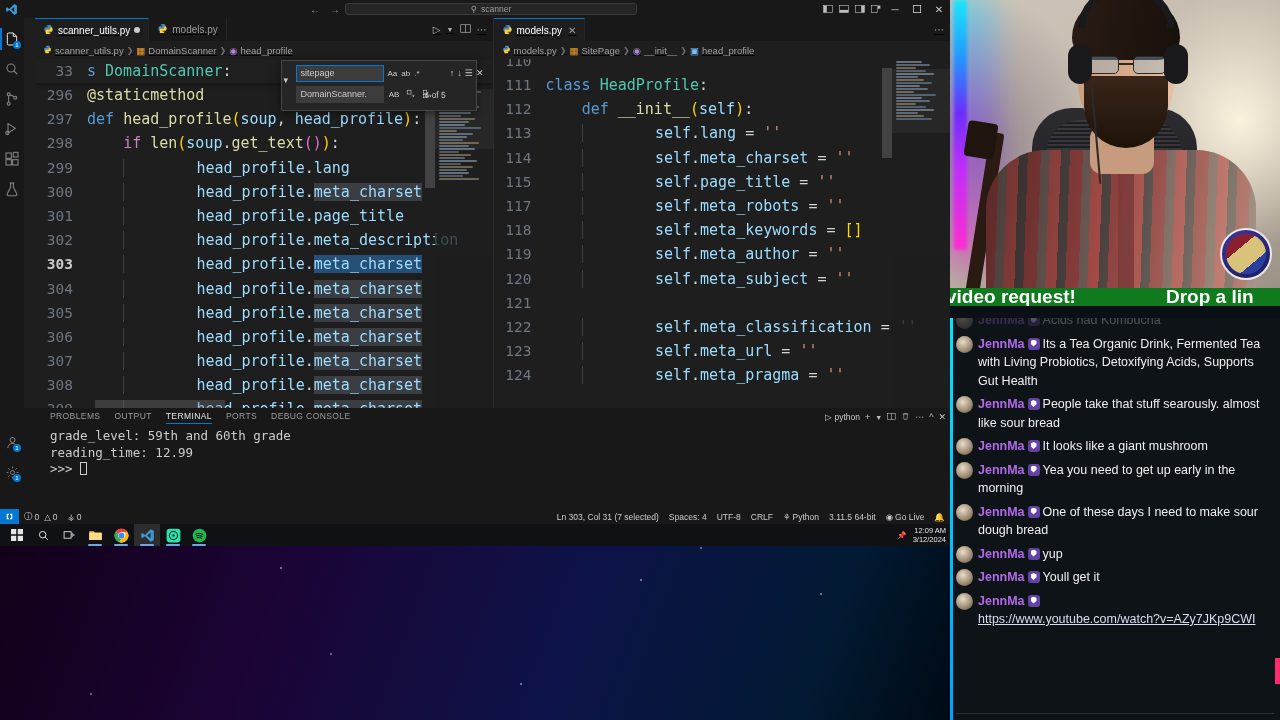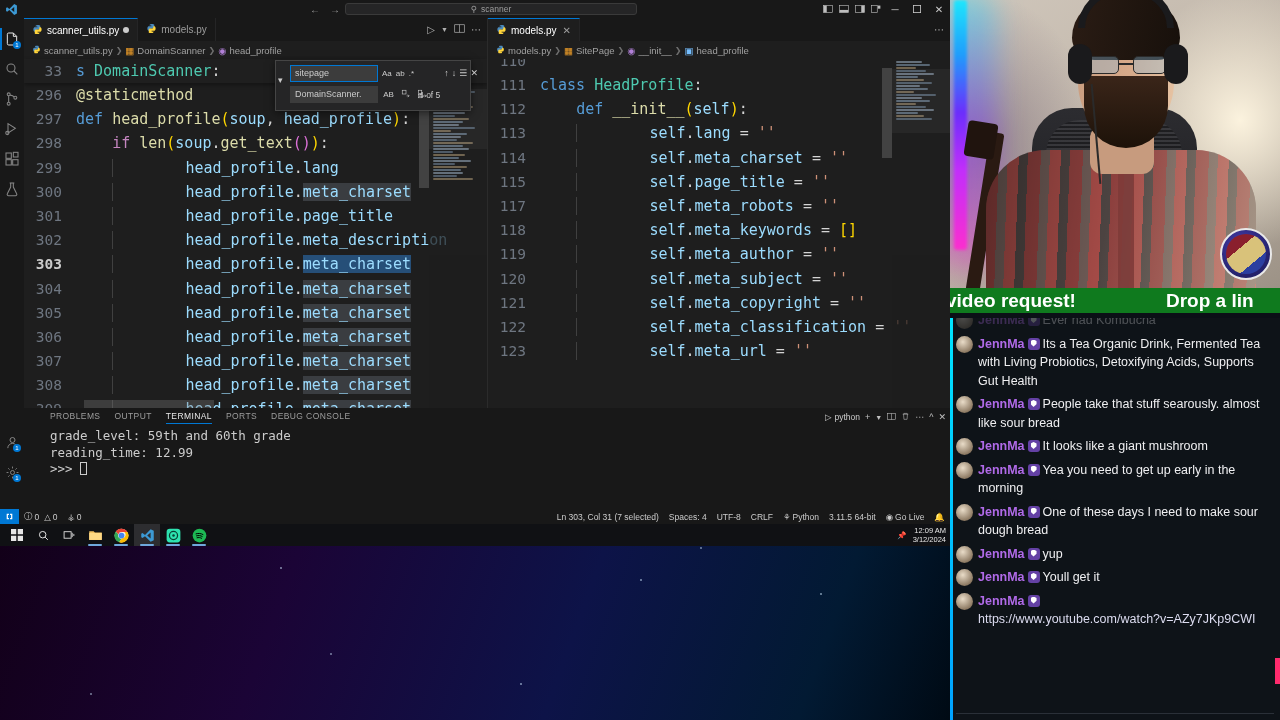--- a/index.html
+++ b/index.html
@@ -41,21 +41,21 @@
   .activitybar { position:absolute; left:0; top:18px; width:24px; height:491px; background:#181818;
                  display:flex; flex-direction:column; align-items:center; padding-top:6px; }
   .act { width:24px; height:30px; display:flex; align-items:center; justify-content:center; position:relative; color:#858585; }
   .act.active { color:#e7e7e7; }
   .act.active::before { content:""; position:absolute; left:0; top:4px; bottom:4px; width:2px; background:#0078d4; }
   .badge { position:absolute; right:3px; bottom:5px; background:#0078d4; color:#fff; font-size:6px; line-height:8px;
            min-width:8px; height:8px; border-radius:4px; text-align:center; padding:0 1px; }
   .act-bottom { position:absolute; left:0; bottom:22px; width:24px; display:flex; flex-direction:column; align-items:center; }
 
   
-  .editors { position:absolute; left:24px; top:18px; right:0; height:390px; display:flex; }
+  .editors { position:absolute; left:35px; top:18px; right:0; height:390px; display:flex;text-decoration:underline; }
   .egroup { position:relative; height:390px; background:#1e1e1e; overflow:hidden; }
   .egroup.left { width:464px; border-right:1px solid #2b2b2b; }
   .egroup.right { width:462px; }
 
   .tabsrow { height:23px; background:#181818; display:flex; align-items:stretch; position:relative; }
   .tab { display:flex; align-items:center; gap:4px; padding:0 8px; font-size:10px; color:#9d9d9d; background:#181818;
          border-right:1px solid #252526; white-space:nowrap; }
   .tab.active { background:#1e1e1e; color:#ffffff; border-top:1px solid #0078d4; }
   .tab .dot { width:6px; height:6px; border-radius:50%; background:#cccccc; }
   .tab .x { font-size:10px; color:#9d9d9d; margin-left:2px; }
@@ -182,35 +182,35 @@
   .bridge { position:absolute; left:33px; top:7px; width:14px; height:1.5px; background:#2a2a2a; }
   .hp-band { position:absolute; left:128px; top:-12px; width:96px; height:40px; border:7px solid #1a1a1c; border-radius:48px 48px 0 0; border-bottom:none; }
   .hp-cup { position:absolute; top:44px; width:24px; height:40px; border-radius:12px; background:#1a1a1c; }
   .hp-cup.l { left:118px; } .hp-cup.r { left:214px; }
   .hp-cable { position:absolute; left:145px; top:84px; width:2px; height:100px; background:#2a2a2a; transform:rotate(-5deg); }
   .camlogo { position:absolute; right:8px; bottom:8px; width:52px; height:52px; border-radius:50%;
       border:2px solid #e9e9e9; background:radial-gradient(circle at 40% 35%,#4a3fb3,#23216b 70%); overflow:hidden; }
   .camlogo .inner { position:absolute; inset:4px; border-radius:50%;
       background:linear-gradient(140deg,#8a1f2d 0 35%, #d9c27a 35% 70%, #2b3fa0 70% 100%); }
 
-  .ticker { position:relative; height:25px; background:#0f7a1e; display:flex; align-items:center; overflow:hidden; }
+  .ticker { position:relative; height:18px; background:#0f7a1e; display:flex; align-items:center; overflow:hidden; }
   .ticker .t1 { position:absolute; left:-4px; color:#ffffff; font-size:19px; font-weight:bold; white-space:nowrap; }
   .ticker .t2 { position:absolute; left:216px; color:#ffffff; font-size:19px; font-weight:bold; white-space:nowrap; }
 
   .chat { position:absolute; left:0; top:318px; width:330px; height:402px; background:#0e1318; padding:2px 6px 0 6px; overflow:hidden; }
   .msg { display:flex; align-items:flex-start; gap:5px; margin-bottom:5px; flex-wrap:wrap; }
   .msg .av { width:17px; height:17px; border-radius:50%; flex:0 0 17px; margin-top:1px;
              background:radial-gradient(circle at 40% 35%,#e9dcc8,#8d7a63 70%,#4a3d2f 100%); }
   .msg .line { flex:1 1 0; min-width:0; font-size:12.5px; line-height:18.5px; color:#efeff1; }
   .uname { color:#b06ae8; font-weight:bold; }
   .modbadge { display:inline-block; width:12px; height:12px; border-radius:3px; background:#6441a5; position:relative; vertical-align:-2px; margin:0 3px; }
   .modbadge::after { content:""; position:absolute; left:3px; top:2px; width:6px; height:7px; background:#fff;
                      clip-path:polygon(50% 0,100% 22%,100% 62%,50% 100%,0 62%,0 22%); }
   .msgtext { color:#efeff1; }
-  .msglink { color:#dcdcf0; word-break:break-all; }
+  .msglink { color:#dcdcf0; text-decoration:underline; word-break:break-all; }
   .chat-accent { position:absolute; left:0; top:318px; width:3px; height:402px;
                  background:linear-gradient(180deg,#00e5ff,#00a2ff); }
   .chat-pink { position:absolute; right:0; bottom:36px; width:5px; height:26px; background:#ff2b6d; }
   .chat-divider { position:absolute; left:6px; right:6px; bottom:6px; height:1px; background:#2a3038; }
 </style>
 </head>
 <body>
 
 <div id="root">
 
@@ -549,23 +549,24 @@
           </div>
           <div class="cline"><span class="ln">111</span><span class="ctext"><span class="t-kw">class </span><span class="t-cls">HeadProfile</span><span class="t-pl">:</span></span></div>
           <div class="cline"><span class="ln">112</span><span class="ctext">    <span class="t-def">def </span><span class="t-fn">__init__</span><span class="t-paren1">(</span><span class="t-var">self</span><span class="t-paren1">)</span><span class="t-pl">:</span></span></div>
           <div class="cline"><span class="ln">113</span><span class="ctext">    <span class="ind-guide">        <span class="t-self">self</span><span class="t-pl">.</span><span class="t-prop">lang</span><span class="t-pl"> = </span><span class="t-str">''</span></span></span></div>
           <div class="cline"><span class="ln">114</span><span class="ctext">    <span class="ind-guide">        <span class="t-self">self</span><span class="t-pl">.</span><span class="t-prop">meta_charset</span><span class="t-pl"> = </span><span class="t-str">''</span></span></span></div>
           <div class="cline"><span class="ln">115</span><span class="ctext">    <span class="ind-guide">        <span class="t-self">self</span><span class="t-pl">.</span><span class="t-prop">page_title</span><span class="t-pl"> = </span><span class="t-str">''</span></span></span></div>
           <div class="cline"><span class="ln">117</span><span class="ctext">    <span class="ind-guide">        <span class="t-self">self</span><span class="t-pl">.</span><span class="t-prop">meta_robots</span><span class="t-pl"> = </span><span class="t-str">''</span></span></span></div>
           <div class="cline"><span class="ln">118</span><span class="ctext">    <span class="ind-guide">        <span class="t-self">self</span><span class="t-pl">.</span><span class="t-prop">meta_keywords</span><span class="t-pl"> = </span><span class="t-br">[]</span></span></span></div>
           <div class="cline"><span class="ln">119</span><span class="ctext">    <span class="ind-guide">        <span class="t-self">self</span><span class="t-pl">.</span><span class="t-prop">meta_author</span><span class="t-pl"> = </span><span class="t-str">''</span></span></span></div>
           <div class="cline"><span class="ln">120</span><span class="ctext">    <span class="ind-guide">        <span class="t-self">self</span><span class="t-pl">.</span><span class="t-prop">meta_subject</span><span class="t-pl"> = </span><span class="t-str">''</span></span></span></div>
-          <div class="cline"><span class="ln">121</span><span class="ctext">    <span class="ind-guide">        <span class="t-self">self</span><span class="t-pl">.</span><span class="t-prop">meta_copyright</span><span class="t-pl"> = </span><span class="t-str">''</span></span></span></div>
+          <div class="cline"><span class="ln">121</span></div>
           <div class="cline"><span class="ln">122</span><span class="ctext">    <span class="ind-guide">        <span class="t-self">self</span><span class="t-pl">.</span><span class="t-prop">meta_classification</span><span class="t-pl"> = </span><span class="t-str">''</span></span></span></div>
           <div class="cline"><span class="ln">123</span><span class="ctext">    <span class="ind-guide">        <span class="t-self">self</span><span class="t-pl">.</span><span class="t-prop">meta_url</span><span class="t-pl"> = </span><span class="t-str">''</span></span></span></div>
+          <div class="cline"><span class="ln">124</span><span class="ctext">    <span class="ind-guide">        <span class="t-self">self</span><span class="t-pl">.</span><span class="t-prop">meta_pragma</span><span class="t-pl"> = </span><span class="t-str">''</span></span></span></div>
         </div>
 
         <div class="minimap">
           <div class="mm-slider" style="top:10px;height:64px"></div>
           <div class="mm-line" style="width:26px;background:#7c8a99;margin-top:2px"></div>
           <div class="mm-line" style="width:34px;background:#6a7d8f"></div>
           <div class="mm-line" style="width:20px;background:#8a7a60"></div>
           <div class="mm-line" style="width:30px;background:#5e6f80"></div>
           <div class="mm-line" style="width:38px;background:#7c8a99"></div>
           <div class="mm-line" style="width:22px;background:#6a7d8f"></div>
@@ -757,21 +758,21 @@
 
     <div class="ticker">
       <span class="t1">video request!</span>
       <span class="t2">Drop a lin</span>
     </div>
 
     <div class="chat">
       <div class="msg" style="opacity:.28;margin-top:-9px">
         <span class="av"></span>
         <span class="line">
-          <span class="uname">JennMa</span><span class="modbadge"></span><span class="msgtext">Ever had Kombucha</span>
+          <span class="uname">JennMa</span><span class="modbadge"></span><span class="msgtext">Acids had Kombucha</span>
         </span>
       </div>
       <div class="msg">
         <span class="av"></span>
         <span class="line">
           <span class="uname">JennMa</span><span class="modbadge"></span><span class="msgtext">Its a Tea Organic Drink, Fermented Tea with Living Probiotics, Detoxifying Acids, Supports Gut Health</span>
         </span>
       </div>
       <div class="msg">
         <span class="av"></span>

